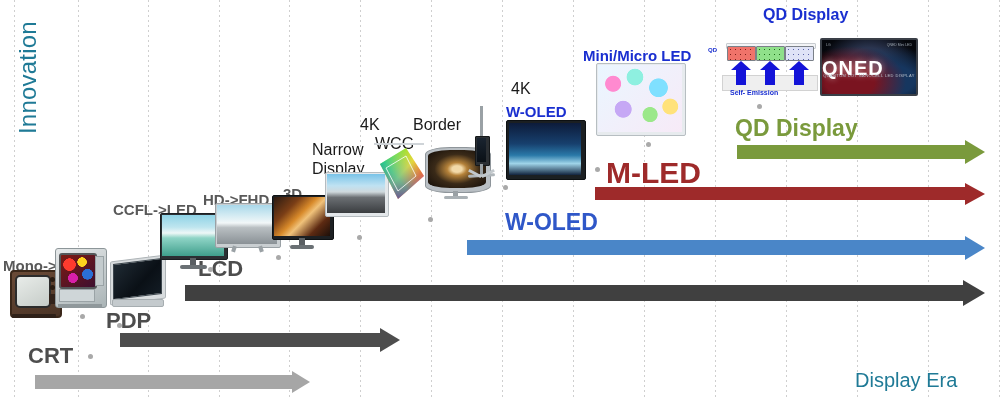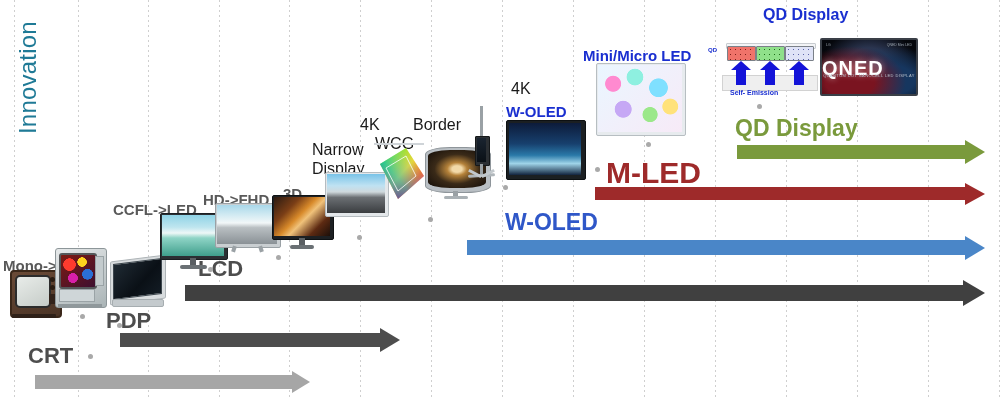--- a/index.html
+++ b/index.html
@@ -127,20 +127,21 @@
   <div class="gridline" style="left:502px"></div>
   <div class="gridline" style="left:573px"></div>
   <div class="gridline" style="left:644px"></div>
   <div class="gridline" style="left:715px"></div>
   <div class="gridline" style="left:786px"></div>
   <div class="gridline" style="left:857px"></div>
   <div class="gridline" style="left:928px"></div>
   <div class="gridline" style="left:999px"></div>
 
   <div id="innovation-label">Innovation</div>
+  <div id="era-label">Display Era</div>
 
   <div style="position:absolute;left:35px;top:375px;width:275px;height:14px;">
     <div style="position:absolute;left:0;top:0;width:calc(100% - 18px);height:100%;background:#a6a6a6;"></div>
     <div style="position:absolute;right:0;top:50%;transform:translateY(-50%);width:0;height:0;
                 border-left:18px solid #a6a6a6;border-top:11px solid transparent;border-bottom:11px solid transparent;"></div>
   </div>
 
   <div style="position:absolute;left:120px;top:333px;width:280px;height:14px;">
     <div style="position:absolute;left:0;top:0;width:calc(100% - 20px);height:100%;background:#4d4d4d;"></div>
     <div style="position:absolute;right:0;top:50%;transform:translateY(-50%);width:0;height:0;

